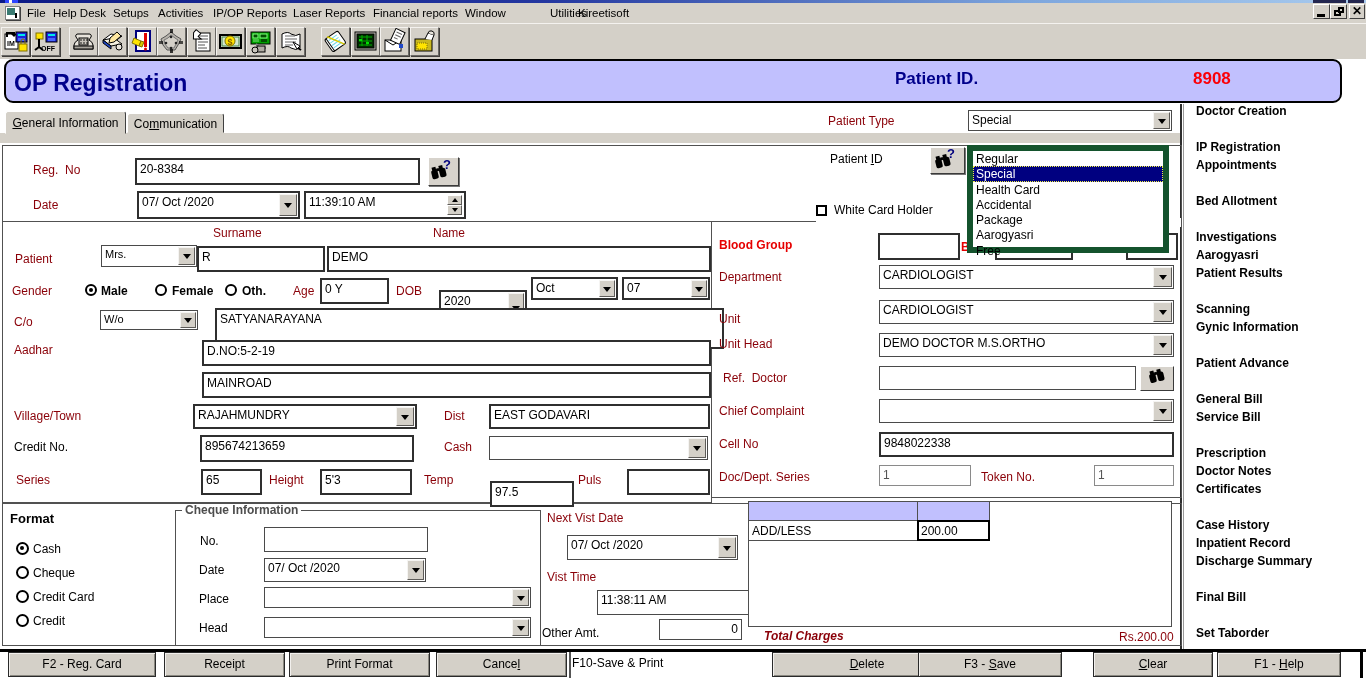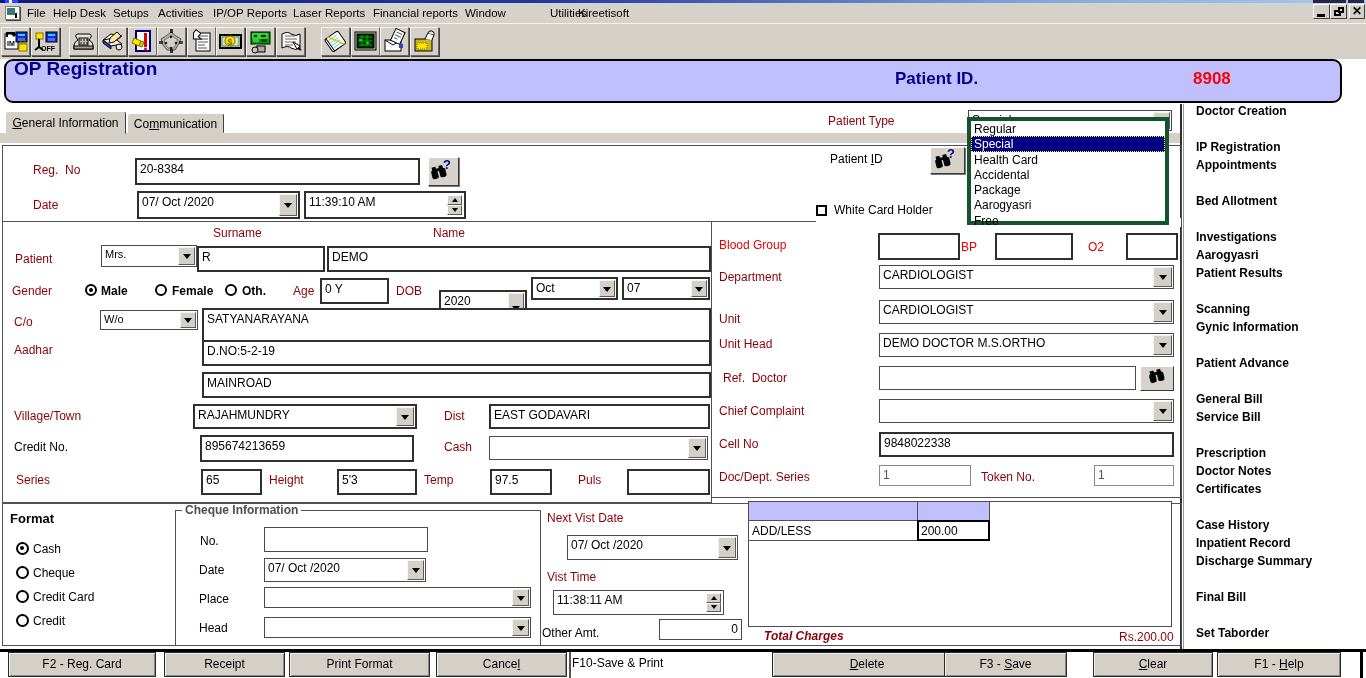--- a/index.html
+++ b/index.html
@@ -1,20 +1,20 @@
 <!DOCTYPE html>
 <html><head><meta charset="utf-8">
 <style>
 *{margin:0;padding:0;box-sizing:border-box}
 html,body{width:1366px;height:678px;overflow:hidden}
 body{position:relative;background:#d4d0c8;font-family:"Liberation Sans",sans-serif}
 .ab{position:absolute}
 .lbl{position:absolute;font-size:12px;color:#8a0008;white-space:nowrap;line-height:13px}
 .blk{color:#000}
-.red{color:#e60000;font-weight:normal}
+.red{color:#e60000;font-weight:bold}
 .fld{position:absolute;background:#fff;border:2px solid #2f2f2f;font-size:12px;color:#000;padding:2px 0 0 3px;white-space:nowrap;overflow:hidden}
 .fldt{border:1px solid #4a4a4a}
 .cmb{position:absolute;background:#fff;border:2px solid #2f2f2f;font-size:12px;color:#000;padding:2px 0 0 3px;white-space:nowrap;overflow:hidden}
 .ca{position:absolute;right:1px;top:1px;bottom:1px;width:18px;background:#d4d0c8;border:1px solid;border-color:#f5f4f2 #5d5b58 #5d5b58 #f5f4f2}
 .ca:after{content:"";position:absolute;left:50%;top:50%;margin:-2px 0 0 -4px;border:4px solid transparent;border-top:5px solid #000;border-bottom:none}
 .sp{position:absolute;right:2px;top:2px;bottom:2px;width:15px}
 .spb{position:absolute;left:0;right:0;height:50%;background:#d4d0c8;border:1px solid;border-color:#fff #5d5b58 #5d5b58 #fff}
 .spb:after{content:"";position:absolute;left:50%;top:50%}
 .spu:after{margin:-2px 0 0 -3px;border:3px solid transparent;border-bottom:4px solid #000;border-top:none}
 .spd{top:50%}
@@ -166,21 +166,21 @@
       <rect x="18" y="16" width="4" height="4" fill="#2048c8"></rect>
     </svg></div>
 <div class="tbtn" style="left:410px"><svg width="27" height="27" viewBox="0 0 27 27">
       <rect x="4" y="11" width="17" height="12" fill="#c8b820" stroke="#000"></rect>
       <rect x="6" y="15" width="10" height="6" fill="#ffe400" stroke="#807000" stroke-dasharray="1 1"></rect>
       <path d="M14 11 l3 -6 l6 2 l-2 5" fill="#fff" stroke="#000"></path>
       <path d="M17 5 a3 3 0 0 1 6 2" fill="#e8e4dc" stroke="#000"></path>
     </svg></div>
 
 <div class="ab" style="left:4px;top:59px;width:1338px;height:44px;background:#c1c0fe;border:2px solid #000;border-radius:9px"></div>
-<div class="ab" style="left:14px;top:58px;font-size:19px;font-weight:bold;color:#00008b">OP Registration</div>
+<div class="ab" style="left:14px;top:70px;font-size:23px;font-weight:bold;color:#00008b">OP Registration</div>
 <div class="ab" style="left:895px;top:69px;font-size:17px;font-weight:bold;color:#00008b">Patient ID.</div>
 <div class="ab" style="left:1193px;top:69px;font-size:17px;font-weight:bold;color:#fb0007">8908</div>
 
 <div class="ab" style="left:0;top:104px;width:1186px;height:545px;background:#fff"></div>
 <div class="ab" style="left:0;top:133px;width:1180px;height:10px;background:#d4d0c8"></div>
 <div class="ab" style="left:1179.5px;top:104px;width:2px;height:545px;background:#2e2e2e"></div>
 <div class="ab" style="left:1183px;top:104px;width:1px;height:545px;background:#9a9a9a"></div>
 
 <div class="ab" style="left:5px;top:111px;width:121px;height:23px;background:#d4d0c8;border:1px solid;border-color:#fff #404040 #d4d0c8 #fff;border-radius:3px 3px 0 0;font-size:12px;color:#000;text-align:center;padding-top:4px"><u>G</u>eneral Information</div>
 <div class="ab" style="left:127px;top:113px;width:97px;height:20px;background:#d4d0c8;border:1px solid;border-color:#fff #404040 #d4d0c8 #fff;border-radius:3px 3px 0 0;font-size:12px;color:#000;text-align:center;padding-top:3px">Co<u>m</u>munication</div>
@@ -244,40 +244,40 @@
 <div class="rad" style="left:225px;top:284px"></div>
 <span class="lbl blk" style="left:242px;top:285px;font-weight:bold">Oth.</span>
 <span class="lbl" style="left:293px;top:285px">Age</span>
 <div class="fld" style="left:320px;top:278px;width:69px;height:26px">0 Y</div>
 <span class="lbl" style="left:396px;top:285px">DOB</span>
 <div class="cmb" style="left:439px;top:290px;width:88px;height:36px">2020<span class="ca" style="width:16px"></span></div>
 <div class="cmb" style="left:531px;top:277px;width:87px;height:23px">Oct<span class="ca" style="width:16px"></span></div>
 <div class="cmb" style="left:622px;top:277px;width:88px;height:23px">07<span class="ca" style="width:16px"></span></div>
 <span class="lbl" style="left:14px;top:316px">C/o</span>
 <div class="cmb" style="left:100px;top:310px;width:98px;height:20px;font-size:11px;border-width:1px;border-color:#4a4a4a">W/o<span class="ca" style="width:16px"></span></div>
-<div class="fld" style="left:202px;top:308px;width:509px;height:41px">SATYANARAYANA</div>
+<div class="fld" style="left:215px;top:308px;width:509px;height:41px">SATYANARAYANA</div>
 <span class="lbl" style="left:14px;top:344px">Aadhar</span>
 <div class="fld" style="left:202px;top:340px;width:509px;height:26px">D.NO:5-2-19</div>
 <div class="fld" style="left:202px;top:372px;width:509px;height:26px">MAINROAD</div>
 <span class="lbl" style="left:14px;top:410px">Village/Town</span>
 <div class="cmb" style="left:193px;top:404px;width:224px;height:25px">RAJAHMUNDRY<span class="ca"></span></div>
 <span class="lbl" style="left:444px;top:410px">Dist</span>
 <div class="fld" style="left:489px;top:404px;width:221px;height:25px">EAST GODAVARI</div>
 <span class="lbl blk" style="left:14px;top:441px">Credit No.</span>
 <div class="fld" style="left:200px;top:435px;width:214px;height:27px">895674213659</div>
 <span class="lbl" style="left:444px;top:441px">Cash</span>
 <div class="cmb" style="left:489px;top:436px;width:219px;height:24px;border-width:1px;border-color:#4a4a4a">
     <span class="ca"></span>
   </div>
 <span class="lbl" style="left:16px;top:474px">Series</span>
 <div class="fld" style="left:201px;top:469px;width:61px;height:26px">65</div>
 <span class="lbl" style="left:269px;top:474px">Height</span>
-<div class="fld" style="left:337px;top:469px;width:80px;height:26px">5'3</div>
+<div class="fld" style="left:320px;top:469px;width:92px;height:26px">5'3</div>
 <span class="lbl" style="left:424px;top:474px">Temp</span>
-<div class="fld" style="left:490px;top:469px;width:62px;height:26px">97.5</div>
+<div class="fld" style="left:490px;top:481px;width:84px;height:26px">97.5</div>
 <span class="lbl" style="left:578px;top:474px">Puls</span>
 <div class="fld" style="left:627px;top:469px;width:83px;height:26px"></div>
 
 <span class="lbl red" style="left:719px;top:239px">Blood Group</span>
 <div class="fld" style="left:878px;top:233px;width:82px;height:27px"></div>
 <span class="lbl red" style="left:961px;top:241px">BP</span>
 <div class="fld" style="left:995px;top:233px;width:78px;height:27px"></div>
 <span class="lbl red" style="left:1088px;top:241px">O2</span>
 <div class="fld" style="left:1126px;top:233px;width:52px;height:27px"></div>
 <span class="lbl" style="left:719px;top:271px">Department</span>
@@ -330,21 +330,21 @@
     <span class="ca" style="width:17px"></span>
   </div>
 <span class="lbl blk" style="left:199px;top:622px">Head</span>
 <div class="cmb" style="left:264px;top:617px;width:267px;height:21px;border-width:1px;border-color:#4a4a4a">
     <span class="ca" style="width:17px"></span>
   </div>
 
 <span class="lbl" style="left:547px;top:512px">Next Vist Date</span>
 <div class="cmb" style="left:567px;top:535px;width:171px;height:25px;border-width:1px;border-color:#4a4a4a">07/ Oct /2020<span class="ca"></span></div>
 <span class="lbl" style="left:547px;top:571px">Vist Time</span>
-<div class="fld fldt" style="left:553px;top:590px;width:171px;height:25px">11:38:11 AM<span class="sp">
+<div class="fld fldt" style="left:597px;top:590px;width:171px;height:25px">11:38:11 AM<span class="sp">
       <span class="spb spu"></span>
       <span class="spb spd"></span>
     </span></div>
 <span class="lbl blk" style="left:542px;top:627px">Other Amt.</span>
 <div class="fld fldt" style="left:659px;top:619px;width:83px;height:21px;text-align:right;padding-right:3px">0</div>
 
 <div class="ab" style="left:748px;top:501px;width:424px;height:126px;background:#fff;border:1px solid #4f4f4f"></div>
 <div class="ab" style="left:748px;top:501px;width:170px;height:20px;background:#c1c0fe;border:1px solid #4f4f4f"></div>
 <div class="ab" style="left:917px;top:501px;width:73px;height:20px;background:#c1c0fe;border:1px solid #4f4f4f"></div>
 <div class="ab" style="left:748px;top:520px;width:170px;height:21px;background:#fff;border:1px solid #4f4f4f;font-size:12px;padding:3px 0 0 3px">ADD/LESS</div>
@@ -374,26 +374,26 @@
 <span class="sbl" style="top:626px">Set Taborder</span>
 
 <div class="ab" style="left:0;top:649px;width:1366px;height:29px;background:#fff;border-top:3px solid #000"></div>
 <div class="bb" style="left:8px;width:148px">F2 - Reg. Card</div>
 <div class="bb" style="left:164px;width:121px">Receipt</div>
 <div class="bb" style="left:289px;width:141px">Print Format</div>
 <div class="bb" style="left:436px;width:131px">Cance<u>l</u></div>
 <div class="ab" style="left:569px;top:652px;width:2px;height:26px;background:#555"></div>
 <div class="ab blk" style="left:572px;top:656px;font-size:12px">F10-Save &amp; Print</div>
 <div class="bb" style="left:772px;width:190px"><u>D</u>elete</div>
-<div class="bb" style="left:944px;width:123px">F3 - <u>S</u>ave</div>
+<div class="bb" style="left:918px;width:144px">F3 - <u>S</u>ave</div>
 <div class="bb" style="left:1093px;width:120px"><u>C</u>lear</div>
 <div class="bb" style="left:1217px;width:124px">F1 - <u>H</u>elp</div>
 <div class="ab" style="left:1360px;top:652px;width:3px;height:26px;background:#000"></div>
 
-<div class="ab" style="left:967px;top:117px;width:202px;height:108px;background:#fff;border:4px solid #14532d;font-size:12px;color:#000">
+<div class="ab" style="left:967px;top:145px;width:202px;height:108px;background:#fff;border:6px solid #14532d;font-size:12px;color:#000">
 <div style="height:15px;padding:1px 0 0 3px">Regular</div>
 <div style="height:16px;padding:1px 0 0 3px;background:#000080;color:#fff;outline:1px dotted #f0f040;outline-offset:-1px">Special</div>
 <div style="height:15px;padding:1px 0 0 3px">Health Card</div>
 <div style="height:15px;padding:1px 0 0 3px">Accidental</div>
 <div style="height:15px;padding:1px 0 0 3px">Package</div>
 <div style="height:16px;padding:1px 0 0 3px">Aarogyasri</div>
 <div style="height:15px;padding:1px 0 0 3px">Free</div>
 </div>
 
 </body></html>

